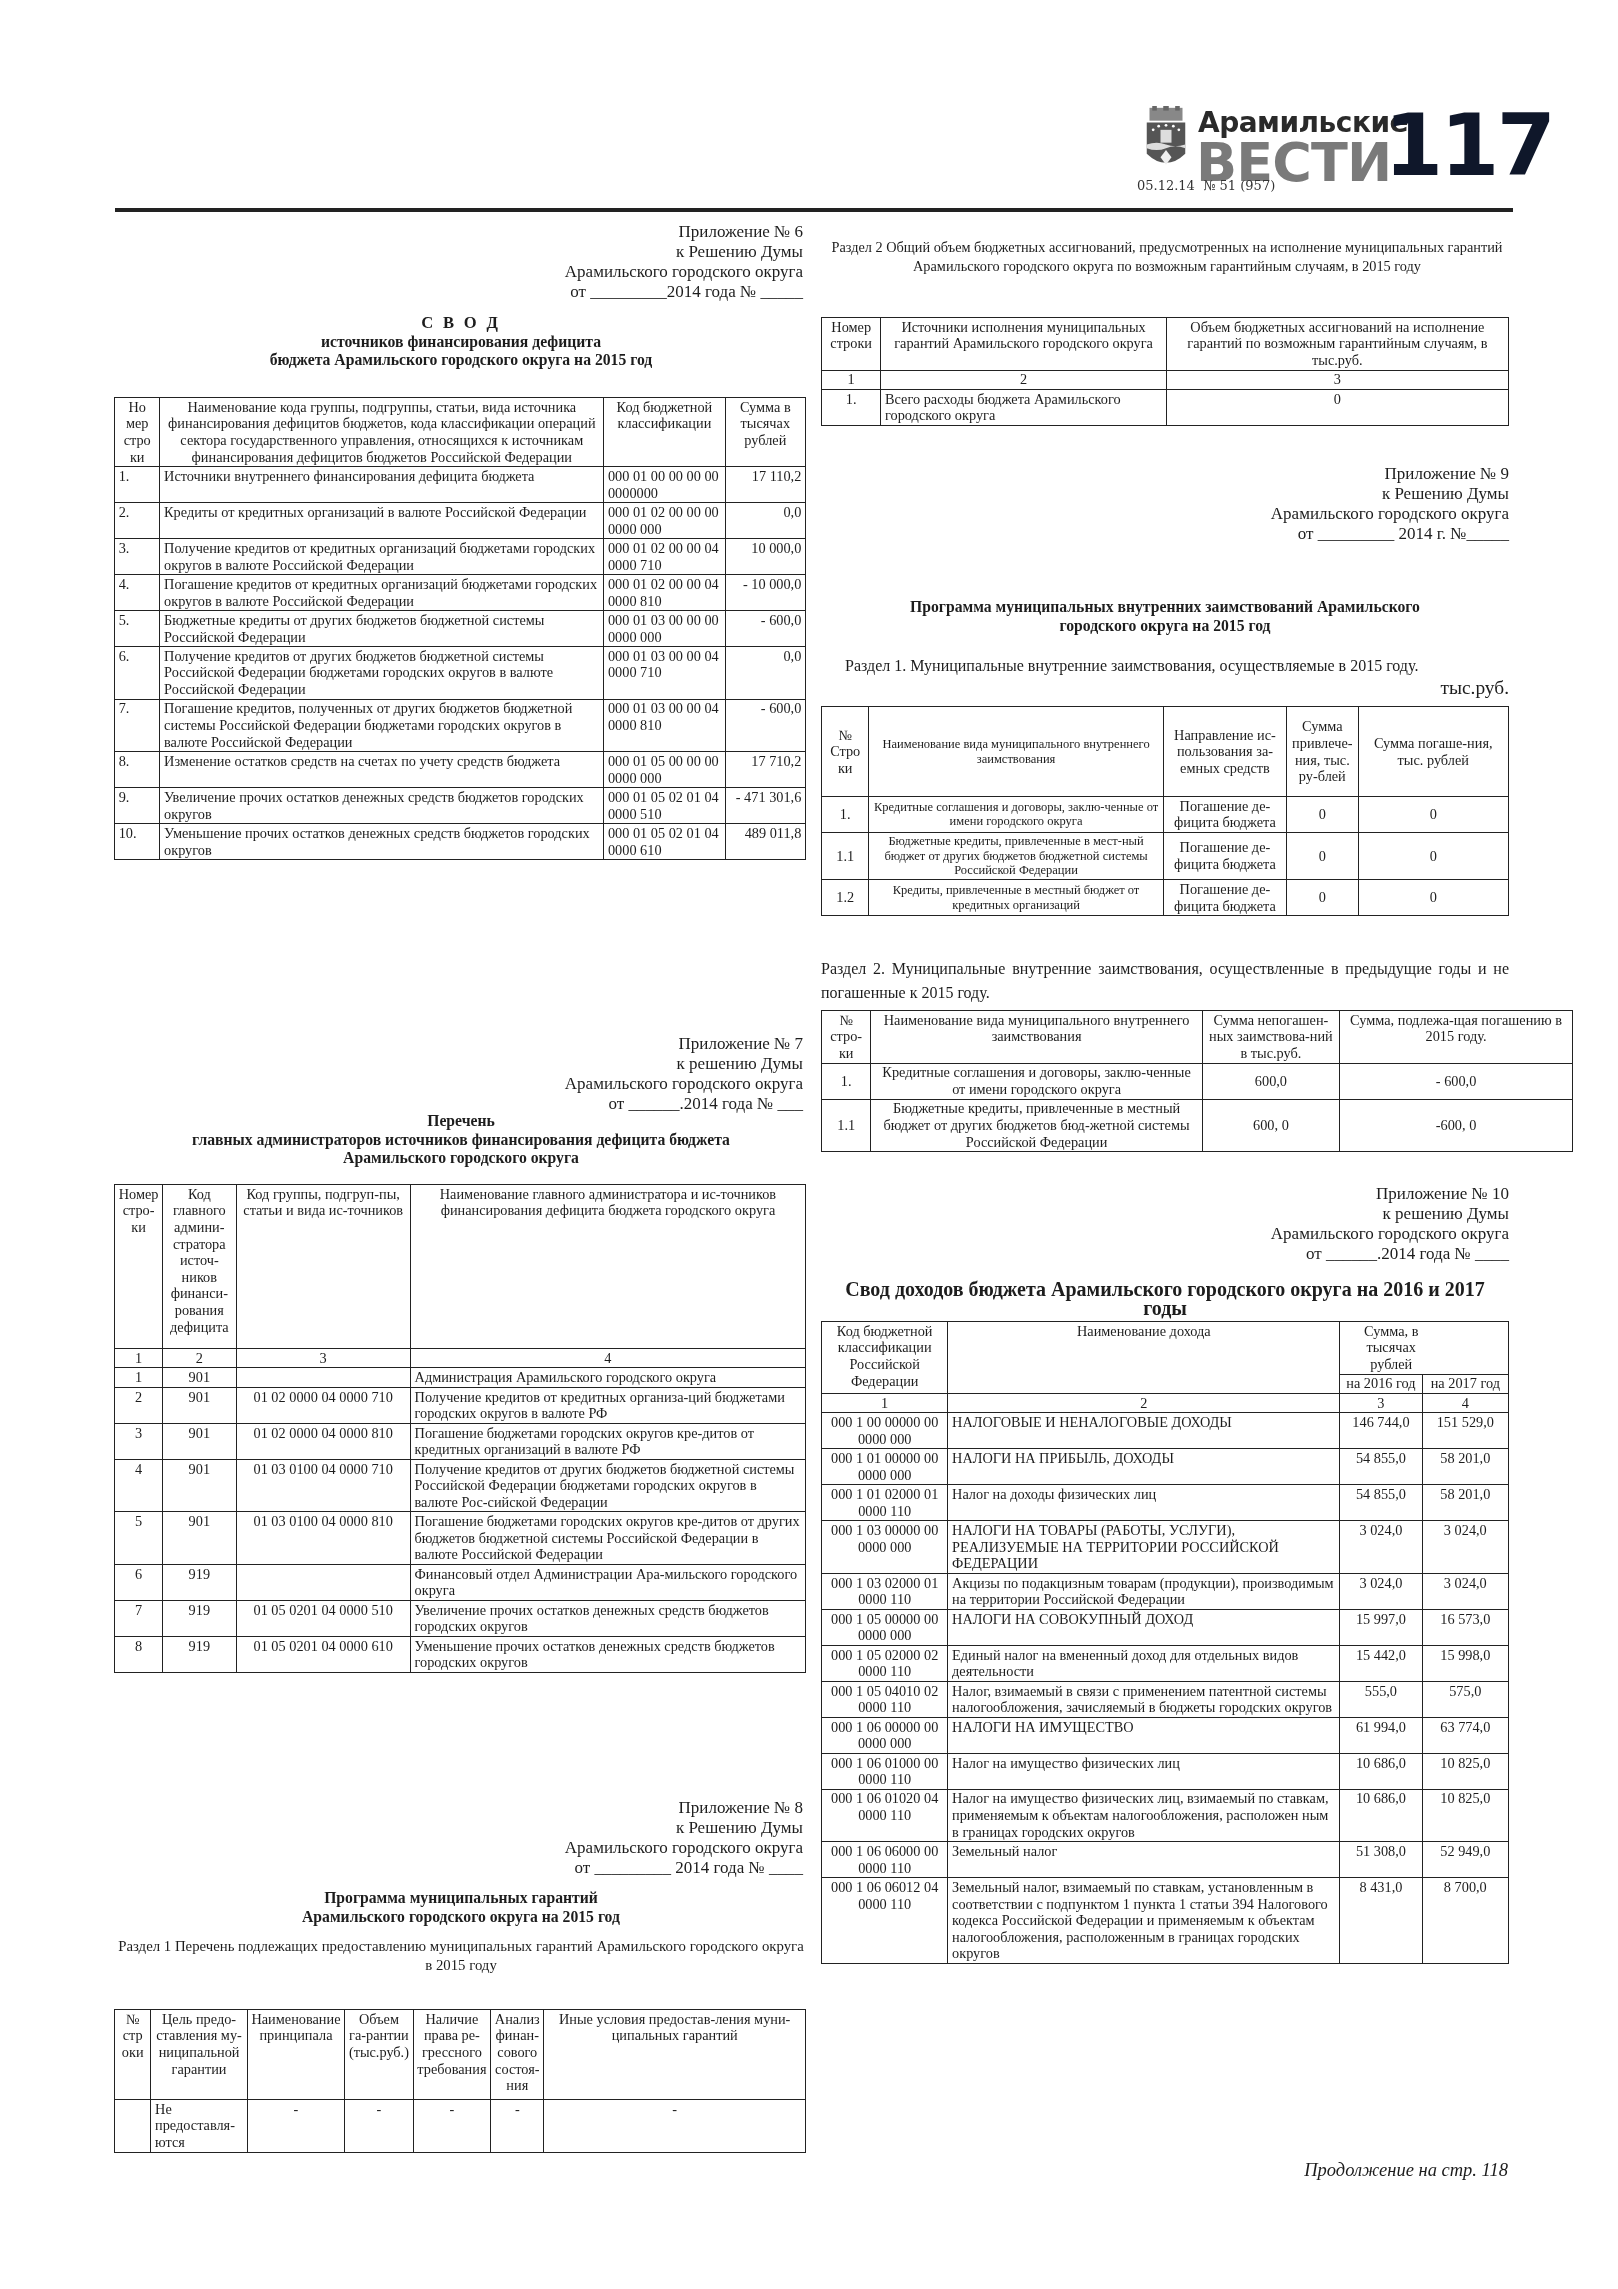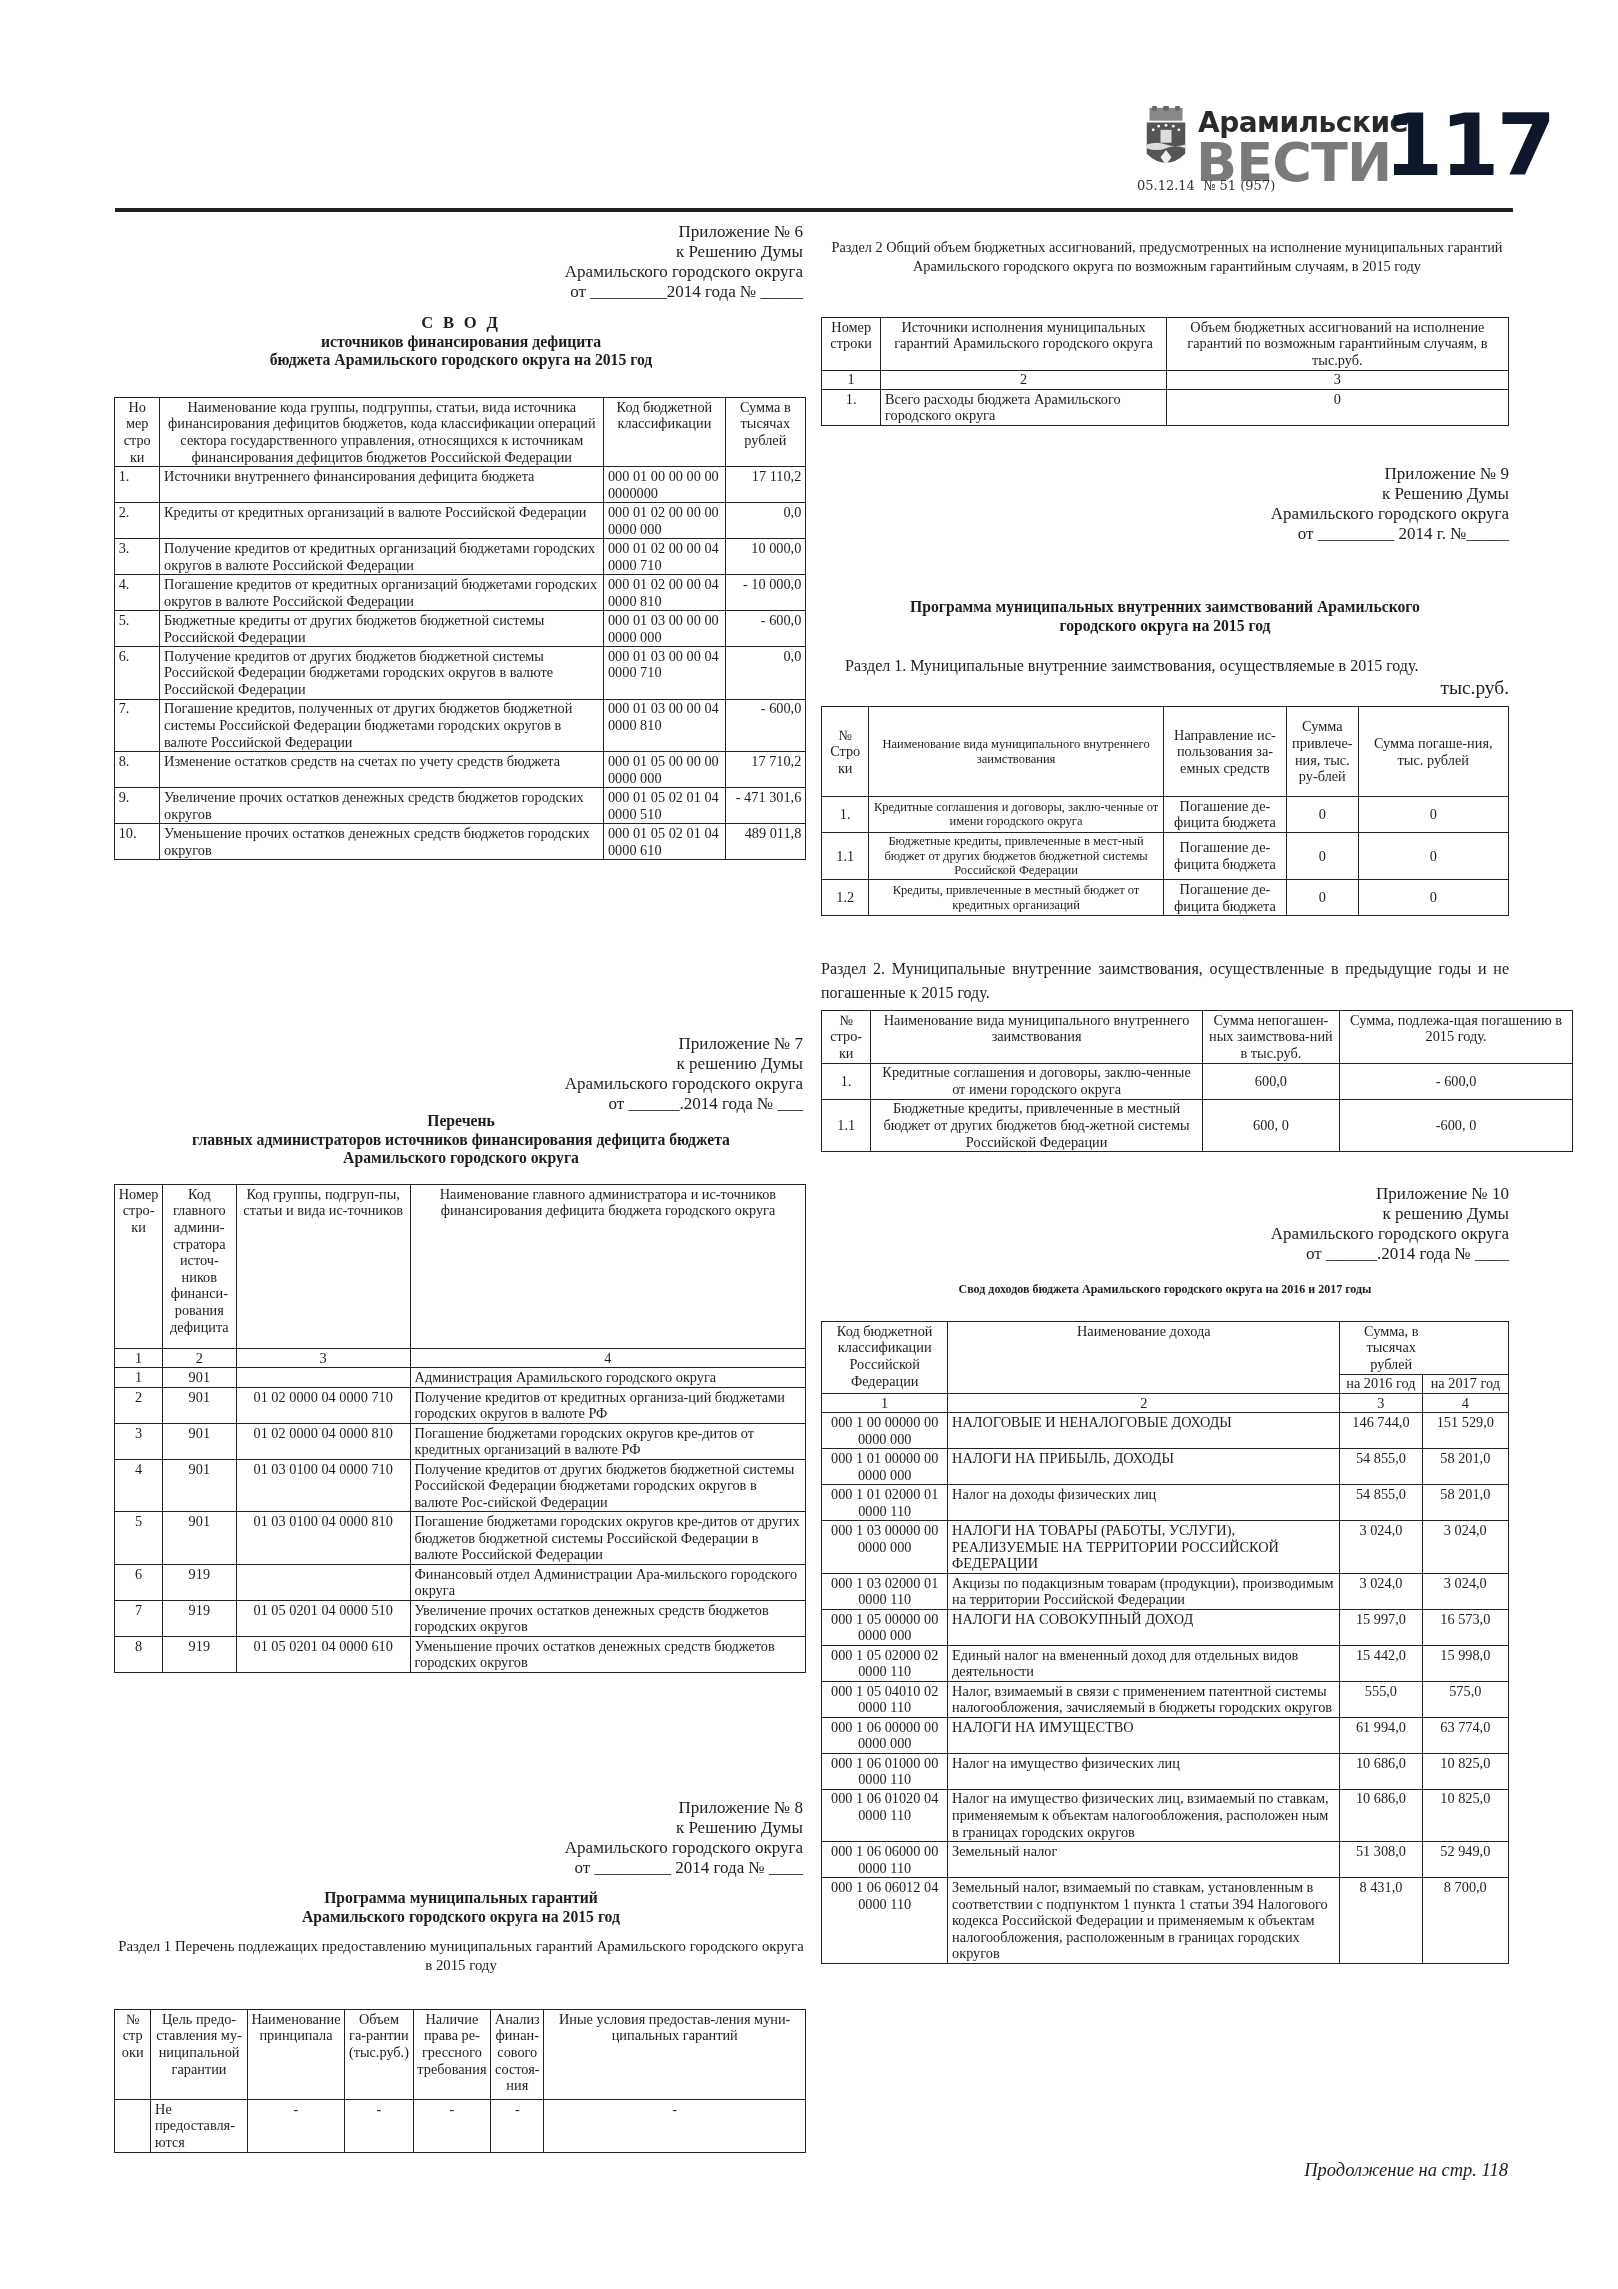--- a/index.html
+++ b/index.html
@@ -341,21 +341,21 @@
       </tr>
     </tbody>
 </table>
 
 <div class="abs appx" style="left:1094px;top:1184px;width:415px;">
   <div>Приложение № 10</div>
   <div>к решению Думы</div>
   <div>Арамильского городского округа</div>
   <div>от ______.2014 года № ____</div>
 </div>
-<div class="abs title-b" style="left:821px;top:1280px;width:688px;font-size:12px;">Свод  доходов  бюджета Арамильского городского округа на 2016 и 2017 годы</div>
+<div class="abs title-b" style="left:821px;top:1280px;width:688px;font-size:20px;">Свод  доходов  бюджета Арамильского городского округа на 2016 и 2017 годы</div>
 <table class="doc" style="left:821px;top:1321px;width:688px;">
   <tbody>
       <tr>
     <th rowspan="2" style="width:118px;">Код бюджетной классификации Российской Федерации</th>
     <th rowspan="2">Наименование дохода</th>
     <th colspan="2" style="text-align:left;padding-left:18.5px;">
           <div style="width:65px;text-align:center;">Сумма, в тысячах рублей</div>
         </th>
   </tr>
   <tr>

